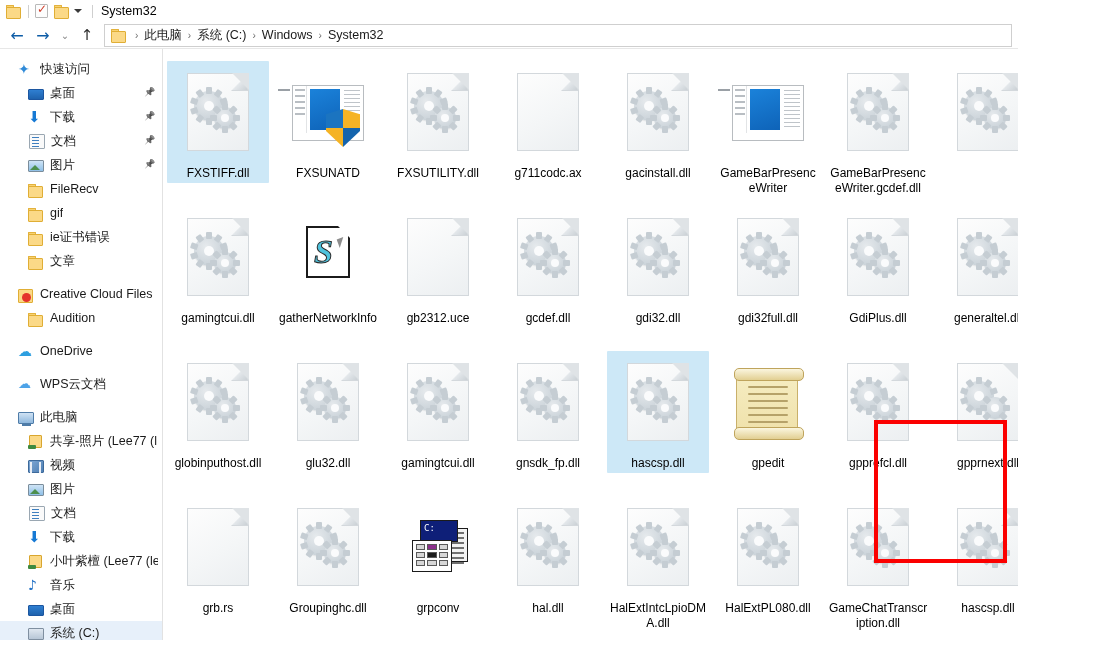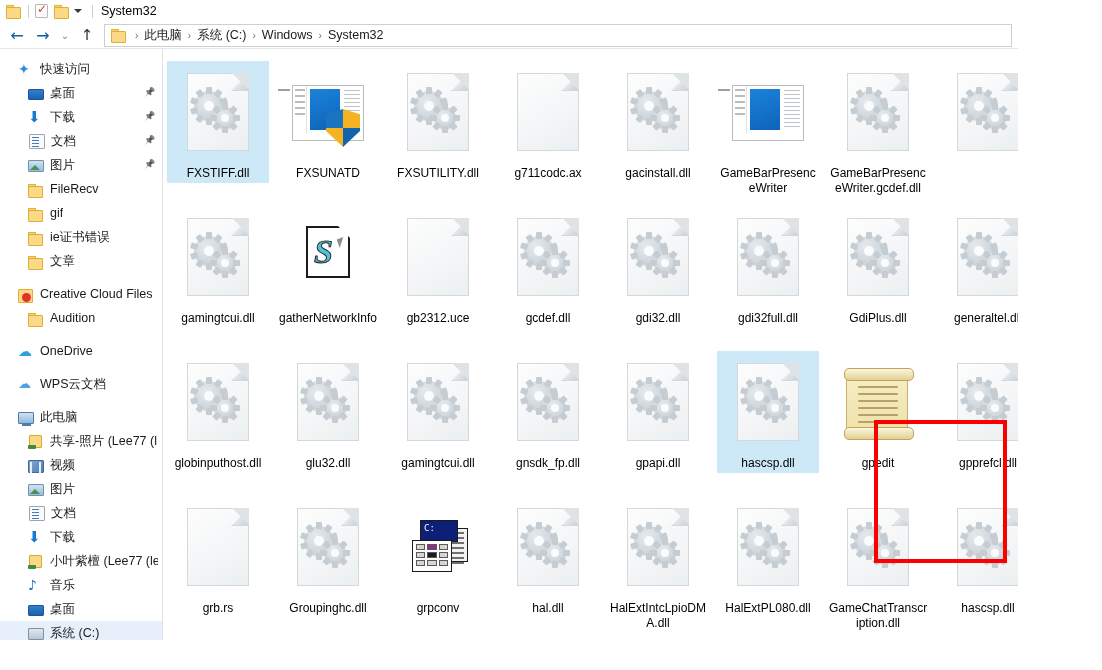--- a/index.html
+++ b/index.html
@@ -999,49 +999,20 @@
                         <i style="transform:rotate(45deg)"></i>
                         <i style="transform:rotate(90deg)"></i>
                         <i style="transform:rotate(135deg)"></i>
                       </span>
                     </span>
                   </span>
                 </span>
                 <div class="fname">gnsdk_fp.dll</div>
               </div>
             </div>
-            <div class="cell">
-              <div class="tilebg">
-                <span class="fi">
-                  <span class="page">
-                    <span class="fold"></span>
-                  </span>
-                  <span class="gears">
-                    <span class="gear big">
-                      <span class="teeth">
-                        <i style="transform:rotate(0deg)"></i>
-                        <i style="transform:rotate(36deg)"></i>
-                        <i style="transform:rotate(72deg)"></i>
-                        <i style="transform:rotate(108deg)"></i>
-                        <i style="transform:rotate(144deg)"></i>
-                      </span>
-                    </span>
-                    <span class="gear small">
-                      <span class="teeth">
-                        <i style="transform:rotate(0deg)"></i>
-                        <i style="transform:rotate(45deg)"></i>
-                        <i style="transform:rotate(90deg)"></i>
-                        <i style="transform:rotate(135deg)"></i>
-                      </span>
-                    </span>
-                  </span>
-                </span>
-                <div class="fname">gpapi.dll</div>
-              </div>
-            </div>
             <div class="cell sel">
               <div class="tilebg">
                 <span class="fi">
                   <span class="page">
                     <span class="fold"></span>
                   </span>
                   <span class="gears">
                     <span class="gear big">
                       <span class="teeth">
                         <i style="transform:rotate(0deg)"></i>

